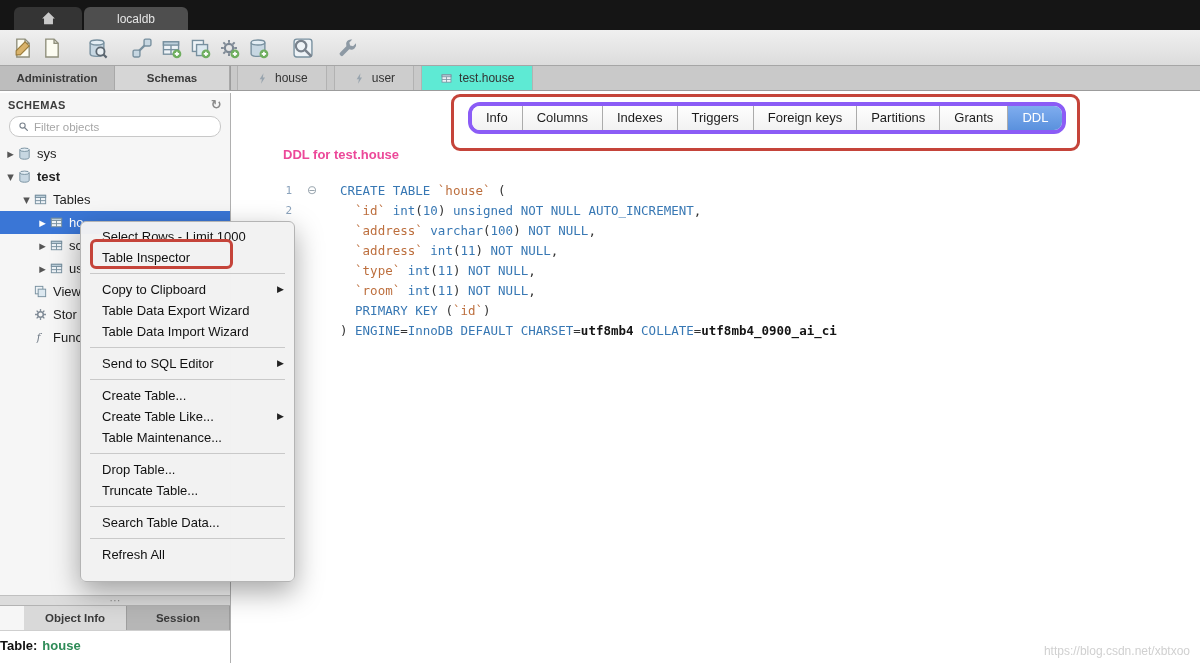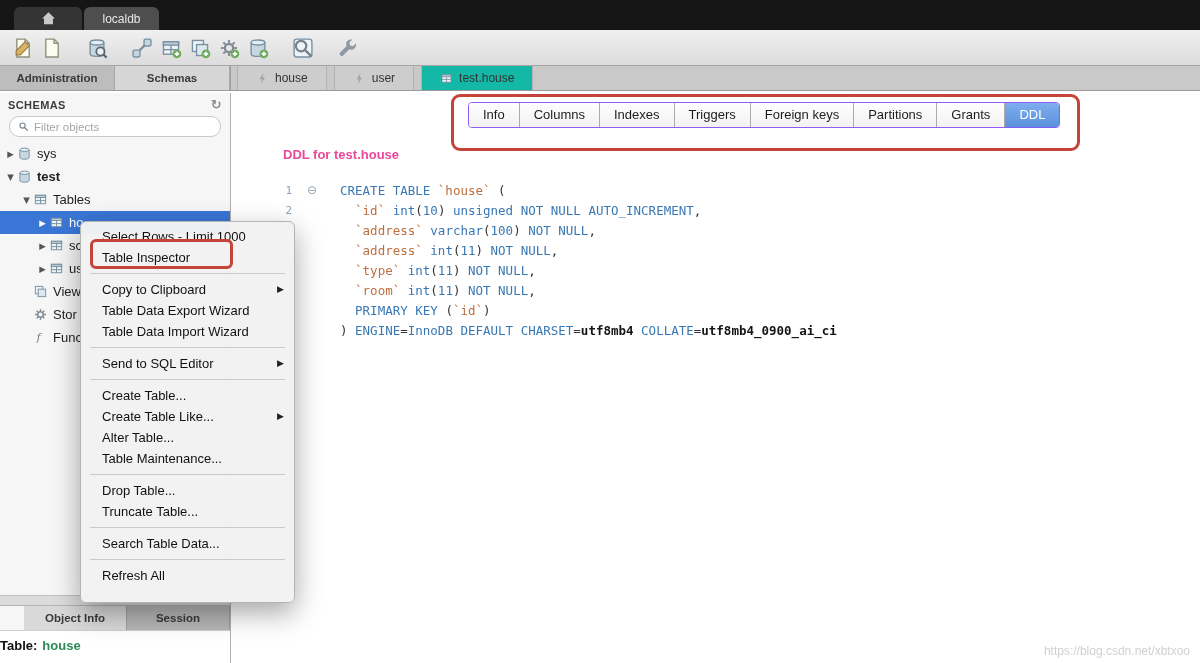--- a/index.html
+++ b/index.html
@@ -2,36 +2,36 @@
 <html style="--red: #c5443a; --blue-tab: #5a91dd; --sel: #3a76d6; --kw: #3878b4; --ident: #bd6f3e; --green: #2e8b57;"><head>
 <meta charset="utf-8">
 <style>
   html,body{margin:0;padding:0;background:#fff;}
   body{width:1200px;height:663px;overflow:hidden;font-family:"Liberation Sans",sans-serif;}
   .screen{position:relative;width:1200px;height:663px;background:#fff;overflow:hidden;}
 
   
   .titlebar{position:absolute;left:0;top:0;width:100%;height:30px;background:#151515;}
   .home-tab{position:absolute;left:14px;top:7px;width:68px;height:23px;background:#343434;border-radius:6px 6px 0 0;display:flex;align-items:center;justify-content:center;}
-  .conn-tab{position:absolute;left:84px;top:7px;width:75px;height:23px;background:#4e4e4e;border-radius:6px 6px 0 0;display:flex;align-items:center;justify-content:center;color:#e6e6e6;font-size:12px;}
+  .conn-tab{position:absolute;left:84px;top:7px;width:104px;height:23px;background:#4e4e4e;border-radius:6px 6px 0 0;display:flex;align-items:center;justify-content:center;color:#e6e6e6;font-size:12px;}
 
   
   .toolbar{position:absolute;left:0;top:30px;width:100%;height:36px;background:linear-gradient(#f0f0f0,#dcdcdc);border-bottom:1px solid #a6a6a6;display:flex;align-items:center;padding-left:8px;box-sizing:border-box;}
   .tool-group{display:flex;margin-right:16px;}
   .tool-btn{width:29px;height:28px;display:flex;align-items:center;justify-content:center;border-radius:3px;}
   .ticon{display:flex;}
 
   
   .tabstrip{position:absolute;left:0;top:66px;width:100%;height:25px;background:#c9c9c9;border-bottom:1px solid #9c9c9c;display:flex;box-sizing:border-box;}
   .side-tabs{width:231px;flex:none;display:flex;border-right:1px solid #9c9c9c;box-sizing:border-box;}
   .side-tab{flex:1;display:flex;align-items:center;justify-content:center;font-size:11.5px;font-weight:bold;color:#3a3a3a;background:#bdbdbd;border-right:1px solid #a8a8a8;box-sizing:border-box;}
   .side-tab.active{background:#d6d6d6;}
   .editor-tabs{flex:1;display:flex;align-items:stretch;padding-left:6px;gap:7px;}
   .etab{display:flex;align-items:center;gap:6px;padding:0 18px;font-size:12px;color:#333;background:#cdcdcd;border-left:1px solid #b2b2b2;border-right:1px solid #b2b2b2;}
-  .etab.active{background:#14b8a6;}
+  .etab.active{background:#5eead4;}
   .etab-icon{display:flex;}
 
   
   .sidebar{position:absolute;left:0;top:93px;width:231px;bottom:0;background:#f6f6f6;border-right:1px solid #b0b0b0;box-sizing:border-box;}
   .schemas-header{padding:5px 8px 2px;display:flex;justify-content:space-between;align-items:center;font-size:11px;font-weight:bold;color:#3c3c3c;letter-spacing:.4px;}
   .refresh{color:#8a8a8a;font-size:13px;line-height:1;font-family:"DejaVu Sans",sans-serif;}
   .filter-box{margin:3px 9px 5px;height:19px;border:1px solid #c8c8c8;border-radius:10px;background:#fff;display:flex;align-items:center;gap:5px;padding:0 8px;}
   .filter-ph{font-size:11.5px;color:#a6a6a6;}
   .filter-mag{display:flex;}
   .tree{margin-top:3px;}
@@ -48,21 +48,21 @@
   .dots{color:#8f8f8f;font-size:11px;font-family:"DejaVu Sans",sans-serif;}
   .bottom-tabs{display:flex;height:24px;padding-left:24px;}
   .btab{flex:1;display:flex;align-items:center;justify-content:center;font-size:11.5px;font-weight:bold;color:#3a3a3a;background:#b6b6b6;border-right:1px solid #9e9e9e;box-sizing:border-box;}
   .btab.active{background:#d9d9d9;}
   .object-info{height:33px;background:#fff;padding:7px 0;font-size:13px;box-sizing:border-box;border-top:1px solid #cfcfcf;}
   .obj-label{font-weight:bold;color:#111;margin-right:5px;}
   .obj-value{color:var(--green,#2e8b57);font-weight:bold;}
 
   
   .main{position:absolute;left:232px;top:93px;right:0;bottom:0;background:#fff;}
-  .main-tabs{position:absolute;left:236px;top:9px;display:inline-flex;border:1px solid #8b5cf6;border-radius:4px;overflow:hidden;background:#fcfcfc;}
+  .main-tabs{position:absolute;left:236px;top:9px;display:inline-flex;border:4px solid #8b5cf6;border-radius:12px;overflow:hidden;background:#fcfcfc;}
   .mtab{padding:4px 14px 5px;font-size:13px;color:#1c1c1c;background:linear-gradient(#fefefe,#f2f2f2);border-right:1px solid #ababab;white-space:nowrap;}
   .mtab:last-child{border-right:none;}
   .mtab.active{background:linear-gradient(#7fadef,var(--blue-tab,#5a91dd));color:#fff;}
   .ddl-header{position:absolute;left:51px;top:54px;font-size:13px;font-weight:bold;color:#ec4899;}
   .code{position:absolute;left:0;top:87px;right:10px;}
   .code-line{display:flex;height:20px;align-items:center;font-family:"DejaVu Sans Mono",monospace;font-size:12.5px;}
   .ln{width:70px;flex:none;text-align:right;padding-right:10px;color:#8ba3bc;font-size:11px;box-sizing:border-box;}
   .fold{width:20px;flex:none;text-align:center;color:#98a4ae;font-size:12px;font-family:"DejaVu Sans",sans-serif;}
   .ct{white-space:pre;padding-left:18px;}
   .seg-k{color:var(--kw,#3878b4);}
@@ -468,23 +468,20 @@
       </div>
       <div class="msep"></div>
       <div class="mi">
         <span class="mi-label">Create Table...</span>
       </div>
       <div class="mi">
         <span class="mi-label">Create Table Like...</span>
         <span class="mi-sub">▶</span>
       </div>
       <div class="mi">
-        <span class="mi-label">Alter Table...</span>
-      </div>
-      <div class="mi">
         <span class="mi-label">Table Maintenance...</span>
       </div>
       <div class="msep"></div>
       <div class="mi">
         <span class="mi-label">Drop Table...</span>
       </div>
       <div class="mi">
         <span class="mi-label">Truncate Table...</span>
       </div>
       <div class="msep"></div>

